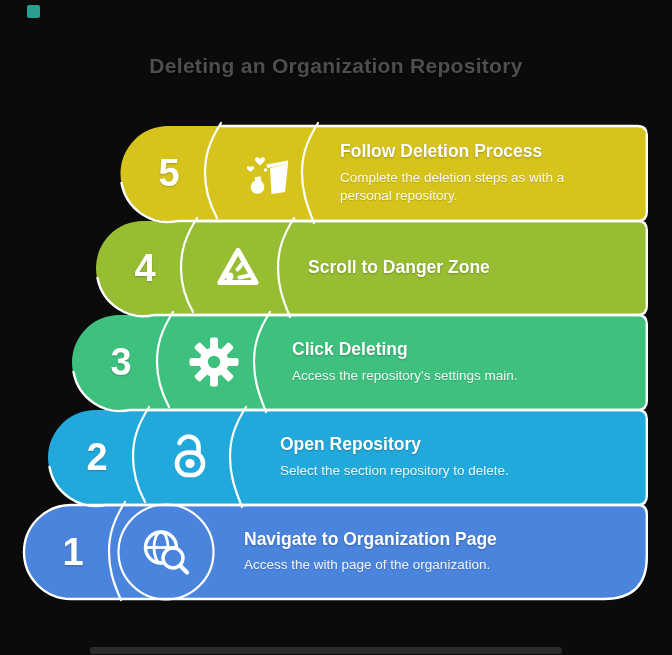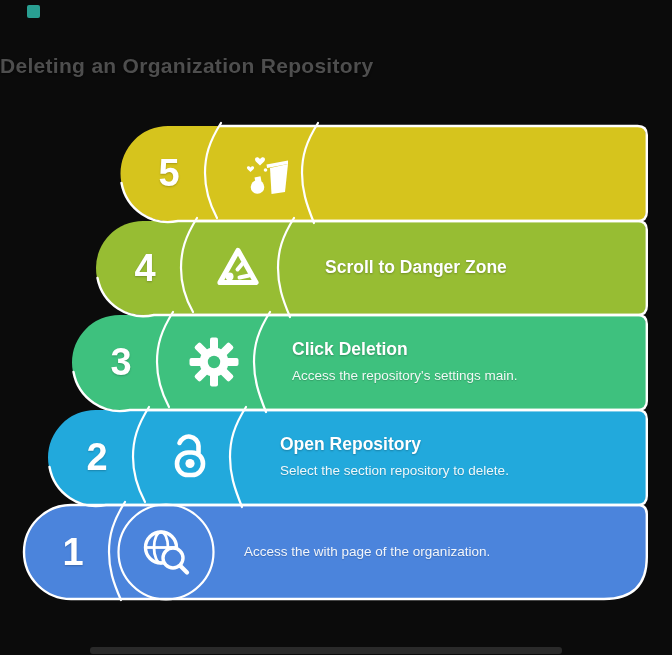--- a/index.html
+++ b/index.html
@@ -3,21 +3,21 @@
 <meta charset="utf-8">
 <style>
   html,body{margin:0;padding:0;background:#000;}
   .stage{
     position:relative;width:672px;height:655px;overflow:hidden;
     background:#0b0b0b;
     font-family:"Liberation Sans", sans-serif;
   }
   .corner-square{position:absolute;left:27px;top:5px;width:13px;height:13px;border-radius:2px;opacity:.95;}
   .page-title{
-    position:absolute;left:0;top:54px;width:672px;text-align:left;
+    position:absolute;left:0;top:54px;width:672px;text-align:center;
     font-size:21px;font-weight:bold;letter-spacing:.3px;margin:0;
     text-shadow:0 1px 2px rgba(0,0,0,.5);
   }
   .deco-svg{position:absolute;left:0;top:0;width:672px;height:655px;display:block;}
   .rows{position:absolute;left:0;top:0;width:672px;height:655px;}
   .num{
     position:absolute;display:flex;align-items:center;justify-content:center;
     width:98px;color:#fff;font-size:38px;font-weight:bold;
     text-shadow:0 1px 2px rgba(0,0,0,.22);
   }
@@ -34,21 +34,21 @@
   .num.n1{left:96px; top:221px;height:94px}
   .num.n2{left:72px; top:315px;height:95px}
   .num.n3{left:48px; top:410px;height:95px}
   .num.n4{left:24px; top:505px;height:94px}
   .iconbox.i0{left:236px;top:147px}
   .iconbox.i1{left:212px;top:242px}
   .iconbox.i2{left:188px;top:336px}
   .iconbox.i3{left:164px;top:431px}
   .iconbox.i4{left:140px;top:526px}
   .texts.t0{left:340px;top:126px;height:95px}
-  .texts.t1{left:325px;top:221px;height:94px}
+  .texts.t1{left:308px;top:221px;height:94px}
   .texts.t2{left:292px;top:315px;height:95px}
   .texts.t3{left:280px;top:410px;height:95px}
   .texts.t4{left:244px;top:505px;height:94px}
   .t0 .step-desc{max-width:248px;}
   .footer-bar{position:absolute;left:90px;top:647px;width:472px;height:7px;border-radius:3px;opacity:.9;}
   .curve{fill:none;stroke:#fff;stroke-width:2.2;stroke-linecap:round;}
   .outline{fill:none;stroke:#fff;stroke-width:2.4;stroke-linecap:round;stroke-linejoin:round;}
 </style>
 </head>
 <body>
@@ -94,20 +94,24 @@
           <path d="M34 21 L52 17 L49 45 L35.5 47 Z"></path>
           <path d="M30.5 17.5 L54 13 L54.6 16.6 L31.1 21.1 Z"></path>
           <circle cx="21.5" cy="40" r="6.8"></circle>
           <path d="M18.5 30.5 L24.5 29.3 L25.6 35 L19.6 36.2 Z"></path>
           <path transform="translate(24,10)" d="M0 2.2 C-1.8,-0.8 -5,-0.1 -5,2.6 C-5,4.8 -2.4,6.1 0,8.4 C2.4,6.1 5,4.8 5,2.6 C5,-0.1 1.8,-0.8 0,2.2 Z"></path>
           <path transform="translate(14.5,19) scale(0.72)" d="M0 2.2 C-1.8,-0.8 -5,-0.1 -5,2.6 C-5,4.8 -2.4,6.1 0,8.4 C2.4,6.1 5,4.8 5,2.6 C5,-0.1 1.8,-0.8 0,2.2 Z"></path>
           <circle cx="29.5" cy="23" r="1.8"></circle>
         </g>
       </svg>
     </div>
+    <div class="texts t0">
+      <div class="step-title">Follow Deletion Process</div>
+      <div class="step-desc">Complete the deletion steps as with a personal repository.</div>
+    </div>
 
     <div class="num n1">4</div>
     <div class="iconbox i1">
       <svg viewBox="0 0 52 52">
         <path d="M26 8.5 L44 40.5 L8 40.5 Z" fill="none" stroke="#fff" stroke-width="5.2" stroke-linejoin="round" stroke-linecap="round"></path>
         <circle cx="17.5" cy="34.5" r="4" fill="#fff"></circle>
         <path d="M25.5 27.5 L30.5 21.5" stroke="#fff" stroke-width="4" stroke-linecap="round"></path>
         <path d="M27.5 35.5 L37 33.5" stroke="#fff" stroke-width="4" stroke-linecap="round"></path>
       </svg>
     </div>
@@ -122,21 +126,21 @@
           <rect x="-4" y="-24.5" width="8" height="49" rx="2"></rect>
           <rect x="-4" y="-24.5" width="8" height="49" rx="2" transform="rotate(45)"></rect>
           <rect x="-4" y="-24.5" width="8" height="49" rx="2" transform="rotate(90)"></rect>
           <rect x="-4" y="-24.5" width="8" height="49" rx="2" transform="rotate(135)"></rect>
           <circle r="14.5"></circle>
         </g>
         <circle cx="26" cy="26" r="6.2" fill="#3ec17e"></circle>
       </svg>
     </div>
     <div class="texts t2">
-      <div class="step-title">Click Deletion</div>
+      <div class="step-title">Click Deleting</div>
       <div class="step-desc">Access the repository's settings main.</div>
     </div>
 
     <div class="num n3">2</div>
     <div class="iconbox i3">
       <svg viewBox="0 0 52 52">
         <rect x="13" y="21.5" width="26" height="22.5" rx="11" fill="none" stroke="#fff" stroke-width="4.6"></rect>
         <path d="M34.5 21.5 V 15 A 9.8 9.8 0 0 0 15.5 12" fill="none" stroke="#fff" stroke-width="4.6" stroke-linecap="round"></path>
         <circle cx="26" cy="32.5" r="4.6" fill="#fff"></circle>
       </svg>
@@ -150,19 +154,20 @@
     <div class="iconbox i4">
       <svg viewBox="0 0 52 52">
         <circle cx="21" cy="21.5" r="15.5" fill="none" stroke="#fff" stroke-width="3.4"></circle>
         <ellipse cx="21" cy="21.5" rx="7" ry="15.5" fill="none" stroke="#fff" stroke-width="2.8"></ellipse>
         <path d="M6 21.5 H 36.5" fill="none" stroke="#fff" stroke-width="2.8"></path>
         <circle cx="33" cy="32" r="10" stroke="#fff" stroke-width="3.4" fill="#4b84dc"></circle>
         <path d="M40.5 40 L 47 46.5" stroke="#fff" stroke-width="4.2" stroke-linecap="round"></path>
       </svg>
     </div>
     <div class="texts t4">
+      <div class="step-title">Navigate to Organization Page</div>
       <div class="step-desc">Access the with page of the organization.</div>
     </div>
 
   </div>
 
   <div class="footer-bar" style="background: rgb(45, 45, 45);"></div>
 </div>
 
 </body></html>

